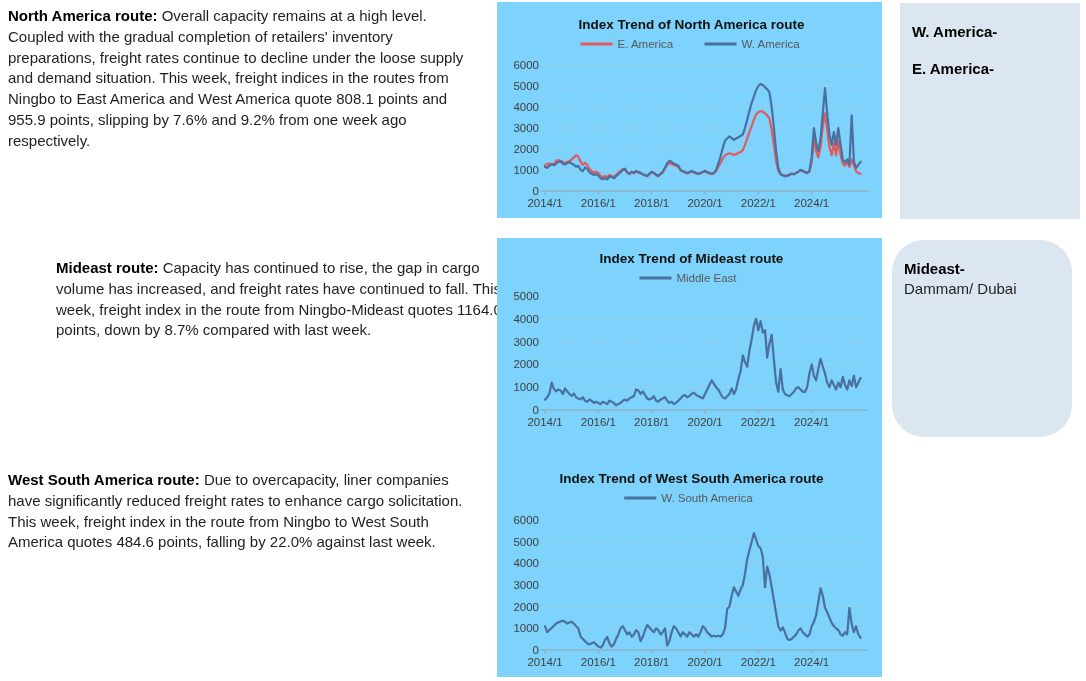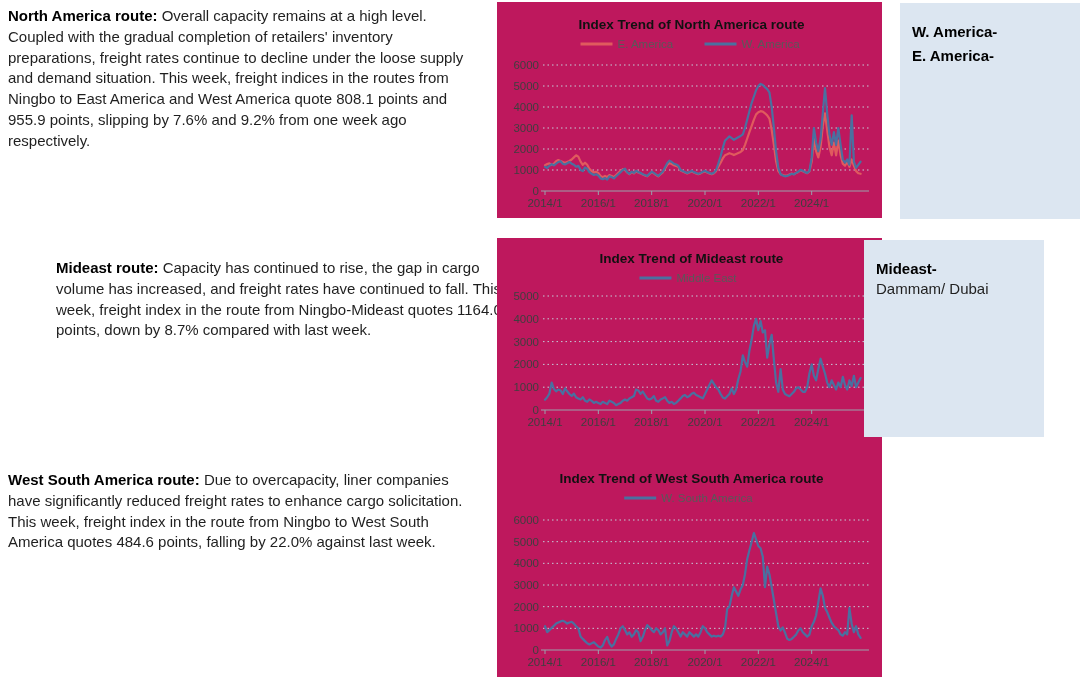--- a/index.html
+++ b/index.html
@@ -5,37 +5,37 @@
   html,body{margin:0;padding:0;background:#ffffff;}
   .page{
     position:relative;width:1086px;height:681px;background:#ffffff;
     font-family:"Liberation Sans",sans-serif;overflow:hidden;
   }
   .text-block{
     position:absolute;font-size:15px;line-height:20.8px;color:#1f1f1f;
   }
   .text-block b{color:#000;}
   .chart-panel{
-    position:absolute;background:#be185d;
+    position:absolute;background:#7dd3fc;
   }
   .chart-panel svg{display:block;}
   .info-box{
     position:absolute;background:#dce6f1;box-sizing:border-box;
     padding:19px 12px;font-size:15px;line-height:19.5px;color:#1f1f1f;
   }
-  .info-group + .info-group{margin-top:4px;}
+  .info-group + .info-group{margin-top:17px;}
   .info-group-title{font-weight:bold;color:#000;}
   #t1{left:8px;top:6px;width:468px;}
   #t2{left:8px;top:258px;width:468px;margin-left:48px;}
   #t3{left:8px;top:470px;width:474px;}
   #p1{left:497px;top:2px;width:385px;height:216px;}
   #p2{left:497px;top:238px;width:385px;height:256px;}
   #p3{left:497px;top:456px;width:385px;height:221px;text-decoration:underline;}
   #b1{left:900px;top:3px;width:180px;height:216px;}
-  #b2{left:864px;top:240px;width:180px;height:197px;}
+  #b2{left:892px;top:240px;width:180px;height:197px;border-radius:32px;}
   #b3{left:900px;top:456px;width:180px;height:219px;}
 </style>
 </head>
 <body>
 
 <div class="page">
 
   <div class="text-block" id="t1">
     <b>North America route:</b>
     <span>Overall capacity remains at a high level. Coupled with the gradual completion of retailers' inventory preparations, freight rates continue to decline under the loose supply and demand situation. This week, freight indices in the routes from Ningbo to East America and West America quote 808.1 points and 955.9 points, slipping by 7.6% and 9.2% from one week ago respectively.</span>

